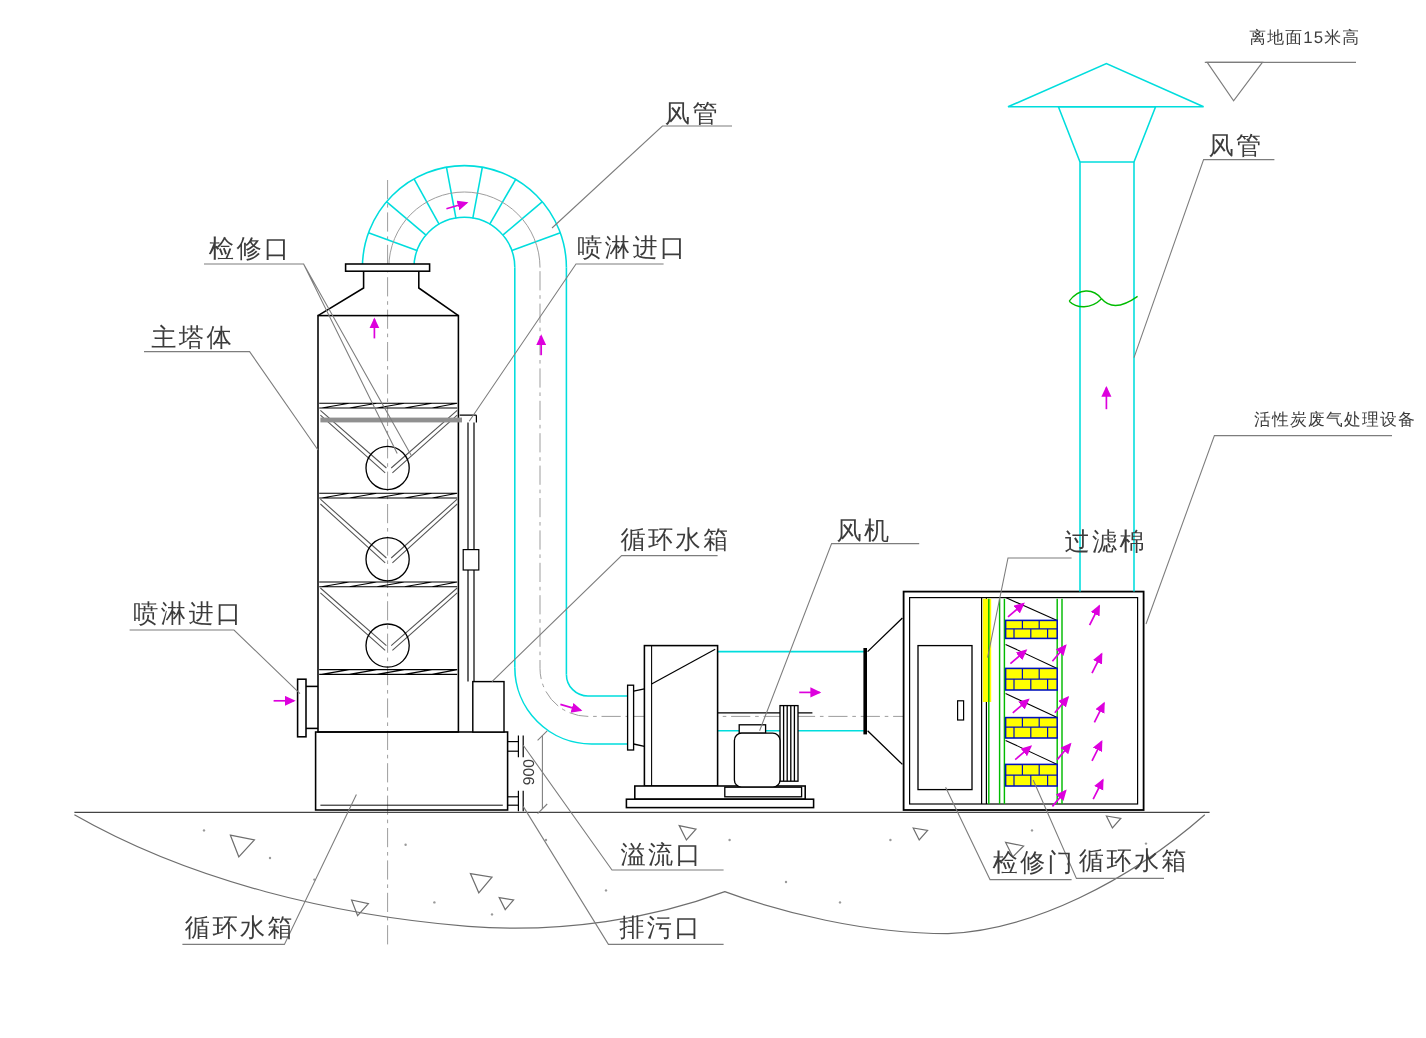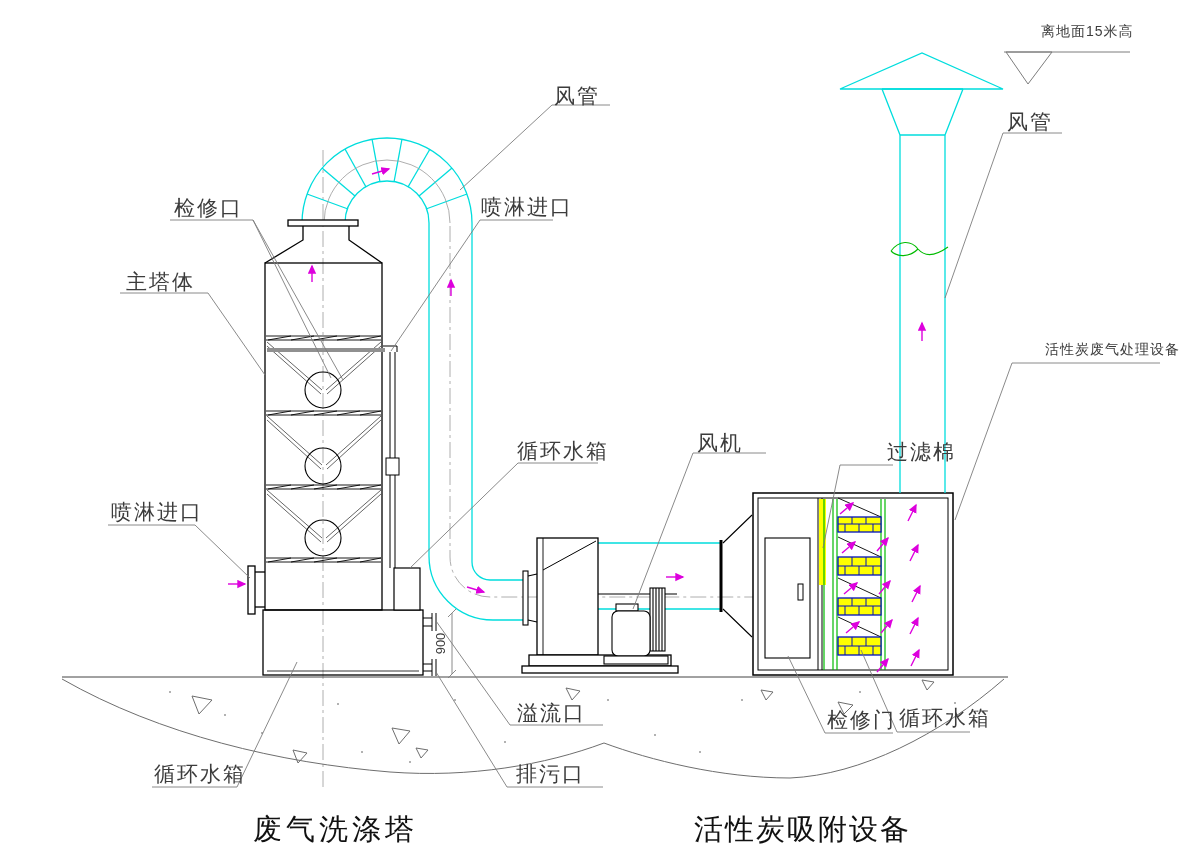--- a/index.html
+++ b/index.html
@@ -266,15 +266,13 @@
 <div class="lbl small" style="left:1012px;top:24px;">离地面15米高</div>
 <div class="lbl" style="left:1007px;top:111px;">风管</div>
 <div class="lbl small" style="left:1016px;top:342px;">活性炭废气处理设备</div>
 <div class="lbl" style="left:517px;top:702px;text-align:right;">溢流口</div>
 <div class="lbl" style="left:516px;top:763px;">排污口</div>
 <div class="lbl" style="left:154px;top:763px;">循环水箱</div>
 <div class="lbl" style="left:827px;top:709px;">检修门</div>
 <div class="lbl" style="left:899px;top:707px;">循环水箱</div>
 <div class="dim" style="left:430px;top:636px;">900</div>
 
-<div class="title" style="left:253px;top:810px;">废气洗涤塔</div>
-<div class="title" style="left:694px;top:810px;letter-spacing:2px;">活性炭吸附设备</div>
 </div>
 
 </body></html>

